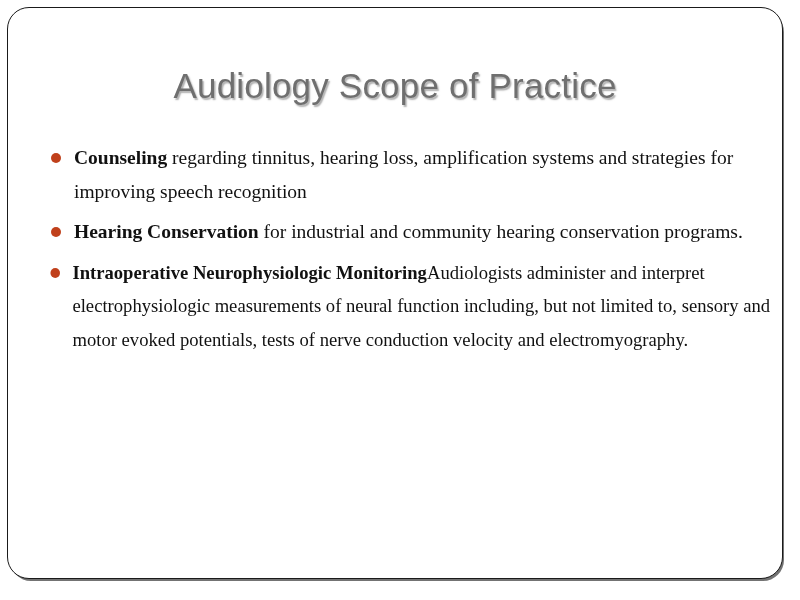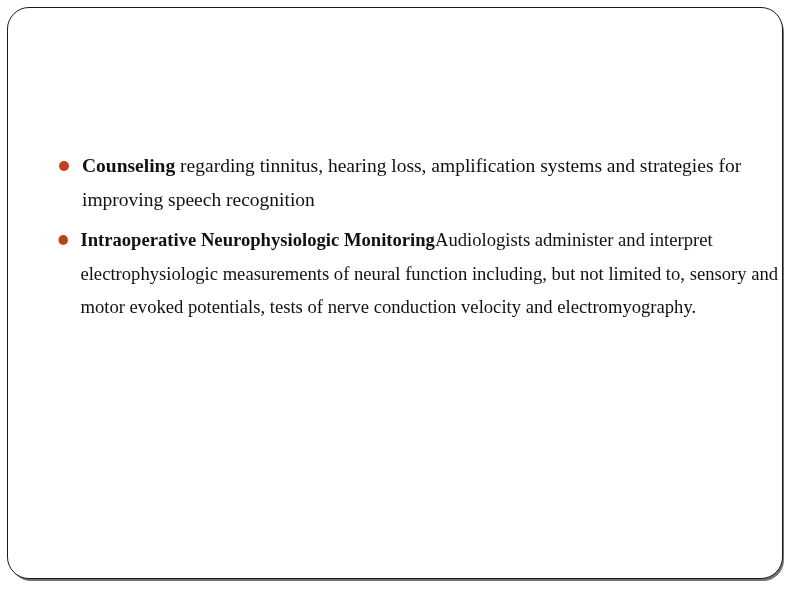--- a/index.html
+++ b/index.html
@@ -43,21 +43,21 @@
     text-shadow: 1.5px 1.5px 1.5px rgba(150,150,150,0.75);
     white-space: nowrap;
   }
 
   .body-list {
     position: absolute;
     left: 23px;
     right: 10px;
     top: 125px;
     list-style: none;
-    margin: 16px;
+    margin: 8px;
     padding: 0;
   }
 
   .bullet-item {
     position: relative;
     padding-left: 35px;
     margin: 0 0 7px 0;
     font-size: 19.5px;
     line-height: 33.5px;
     color: #111111;
@@ -84,28 +84,33 @@
     transform: scaleX(0.955);
     transform-origin: left center;
     width: 104.7%;
   }
 </style>
 </head>
 <body>
 
 <div class="slide-frame">
 
+  <div class="slide-title">Audiology Scope of Practice</div>
 
   <ul class="body-list">
 
     <li class="bullet-item">
       <span class="marker"></span>
       <span class="lead">Counseling</span><span class="rest"> regarding tinnitus, hearing loss, amplification systems and strategies for improving speech recognition</span>
     </li>
 
+    <li class="bullet-item">
+      <span class="marker"></span>
+      <span class="lead">Hearing Conservation</span><span class="rest"> for industrial and community hearing conservation programs.</span>
+    </li>
 
     <li class="bullet-item condensed">
       <span class="marker"></span>
       <span class="lead">Intraoperative Neurophysiologic Monitoring</span><span class="rest">Audiologists administer and interpret electrophysiologic measurements of neural function including, but not limited to, sensory and motor evoked potentials, tests of nerve conduction velocity and electromyography.</span>
     </li>
 
 
   </ul>
 
 </div>

